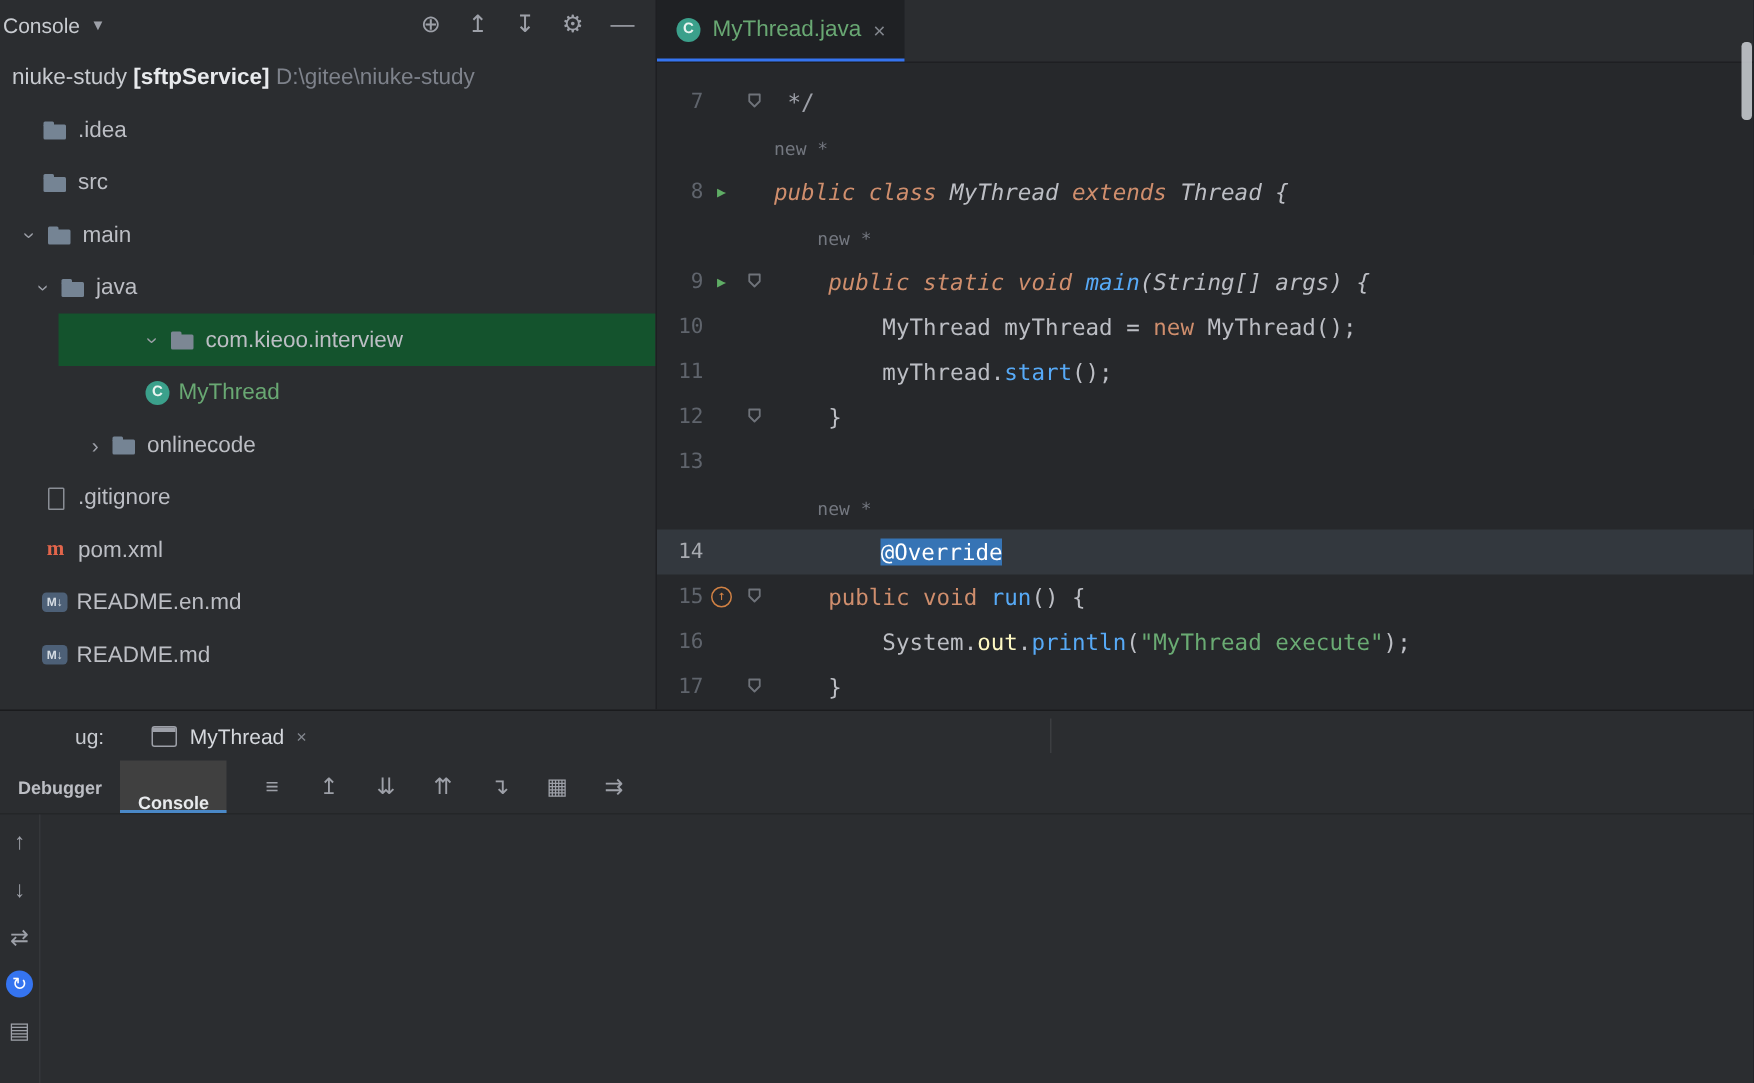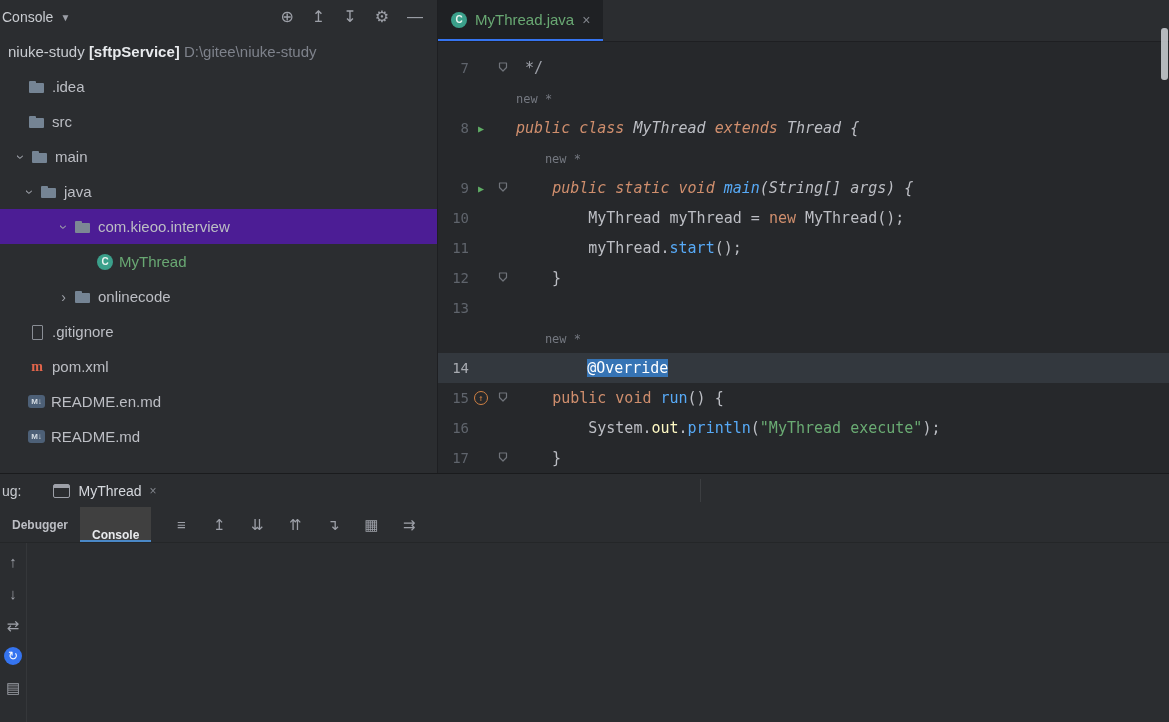--- a/index.html
+++ b/index.html
@@ -8,21 +8,21 @@
 
   
   #project-panel{position:absolute;left:0;top:0;width:437px;height:473px;background:#2B2D30;
                  border-right:1px solid #1E1F22;overflow:hidden;}
   .panel-header{height:34px;display:flex;align-items:center;justify-content:space-between;}
   .ph-title{display:flex;align-items:center;gap:7px;font-size:14px;color:#C8CBD0;padding-left:2px;cursor:pointer;}
   .ph-caret{font-size:10px;color:#9DA0A8;}
   .ph-icons{display:flex;align-items:center;gap:18px;color:#9DA0A8;font-size:16px;margin-right:14px;}
   .ticon{cursor:pointer;line-height:1;}
   .trow{height:35px;display:flex;align-items:center;font-size:15px;white-space:nowrap;cursor:pointer;}
-  .trow.sel{background:#4c1d95;}
+  .trow.sel{background:#14532d;margin-left:39px;}
   .chev{width:21px;flex:none;color:#9DA0A8;font-size:14px;display:inline-flex;justify-content:center;}
   .chev.open{transform:rotate(90deg);}
   .nicon{display:inline-flex;align-items:center;justify-content:center;width:18px;height:16px;
          margin-right:6px;flex:none;position:relative;}
   .nicon.folder::before,.nicon.package::before,.nicon.folder-excluded::before{content:"";position:absolute;left:1px;top:2px;width:7px;height:3px;background:#758494;border-radius:1px 1px 0 0;}
   .nicon.folder::after,.nicon.package::after,.nicon.folder-excluded::after{content:"";position:absolute;left:1px;top:4px;width:15px;height:10px;background:#758494;border-radius:1px;}
   .nicon.folder-excluded::before,.nicon.folder-excluded::after{background:#BD8A4E;}
   .nicon.package::before,.nicon.package::after{background:#7C8794;}
   .nicon.class{width:16px;height:16px;border-radius:50%;background:#3BA08B;color:#EAF4F0;
                font:700 10px/16px "Liberation Sans",sans-serif;text-align:center;}
@@ -63,21 +63,21 @@
   .tk-in{color:#747880;font-size:12px;}
   .runico{color:#5FAD65;font-size:10px;cursor:pointer;}
   .ovrico{color:#D08144;border:1px solid #D08144;border-radius:50%;width:12px;height:12px;
           font-size:9px;line-height:12px;text-align:center;cursor:pointer;}
   .scroll-thumb{position:absolute;right:1px;top:28px;width:7px;height:52px;background:#CED1D6;
                 border-radius:3px;opacity:.85;cursor:pointer;}
 
   
   #debug-panel{position:absolute;left:0;top:473px;width:1169px;height:249px;background:#2B2D30;
                border-top:1px solid #1A1B1D;box-sizing:border-box;}
-  .dbg-header{height:33px;display:flex;align-items:center;position:relative;}
+  .dbg-header{height:33px;display:flex;align-items:center;position:relative;padding-left:48px;}
   .dbg-label{font-size:14px;color:#C8CBD0;padding-left:2px;}
   .dbg-tab{display:flex;align-items:center;gap:8px;margin-left:24px;height:100%;padding:0 8px;cursor:pointer;}
   .conwin-icon{width:15px;height:12px;border:1px solid #9DA0A8;border-radius:2px;position:relative;}
   .conwin-icon::before{content:"";position:absolute;left:0;top:0;right:0;height:3px;background:#9DA0A8;}
   .dbg-tab-label{font-size:14px;color:#D5D8DD;}
   .dbg-close{color:#81858C;font-size:12px;cursor:pointer;}
   .dbg-divider{position:absolute;left:700px;top:5px;bottom:5px;width:1px;background:#3C3E41;}
   .dbg-tabs{height:36px;display:flex;align-items:stretch;border-bottom:1px solid #242628;box-sizing:border-box;}
   .dtab{display:flex;align-items:center;padding:0 12px;font-size:12px;color:#BCBEC4;cursor:pointer;font-weight:bold;}
   .dtab.sel{background:#404040;box-shadow:inset 0 -2px 0 #4A88C7;color:#E8EAED;align-items:flex-end;}

